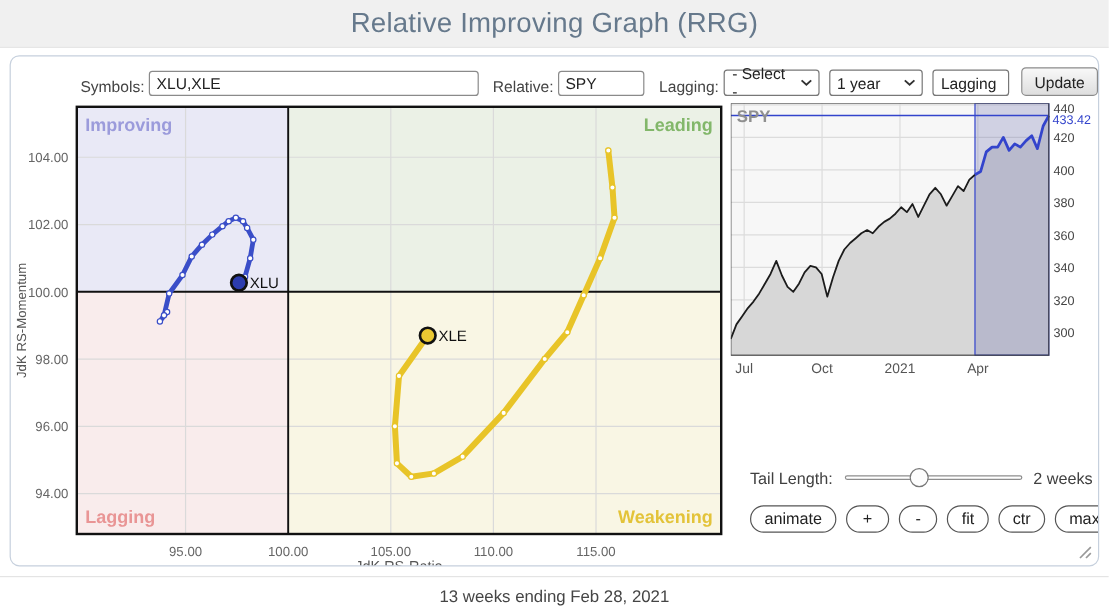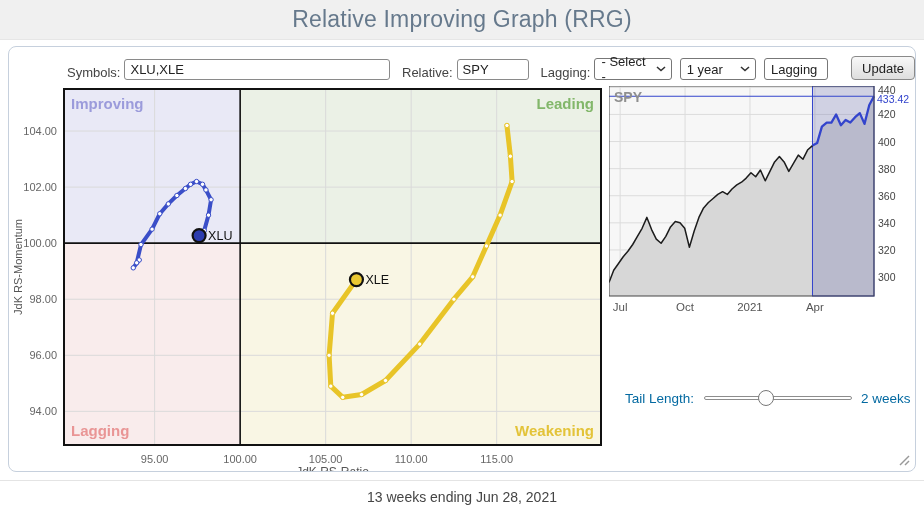--- a/index.html
+++ b/index.html
@@ -14,28 +14,28 @@
   .toolbar label { margin-right:4px; }
   .tb-input { border:1px solid #8a8a8a; border-radius:3px; height:21px; padding:0 5px; font-size:13px;
     color:#222; font-family:"Liberation Sans",sans-serif; }
   #symbols-input { width:312px; margin-right:12px; }
   #benchmark-input { width:72px; margin-right:12px; }
   .select-box { border:1px solid #777; border-radius:3px; height:22px; padding:0 5px 0 6px;
     display:inline-flex; align-items:center; justify-content:space-between; font-size:13px; color:#222;
     background:#fff; margin-right:8px; cursor:default; }
   .select-box svg { margin-left:6px; }
   .update-btn { border:1px solid #8a8a8a; border-radius:4px; background:linear-gradient(#f8f8f8,#dedede);
-    height:24px; padding:0 10px; font-size:13px; color:#222; margin-left:15px;
+    height:24px; padding:0 10px; font-size:13px; color:#222; margin-left:2px;
     font-family:"Liberation Sans",sans-serif; }
   .content { display:flex; margin-top:4px; }
   .rrg-wrap { width:596px; }
   .side { width:302px; margin-left:4px; margin-top:2px; position:relative; }
   .spy-wrap { position:relative; width:300px; height:232px; }
   .spy-title { position:absolute; top:3px; left:5px; font-size:14px; font-weight:bold; color:#8f8f8f; }
-  .tail-row { display:flex; align-items:center; margin-top:72px; font-size:13.5px; color:#0369a1; padding-left:16px; }
+  .tail-row { display:flex; align-items:center; margin-top:72px; font-size:13.5px; color:#404040; padding-left:16px; }
   .slider { position:relative; width:148px; height:17px; margin:0 9px 0 10px; }
   .slider .track { position:absolute; left:0; right:0; top:6px; height:4px; background:#fff;
     border:1px solid #8d8d8d; border-radius:3px; }
   .slider .handle { position:absolute; top:0; width:16px; height:16px; border-radius:50%;
     background:#fdfdfd; border:1px solid #777; left:55px; }
   .btn-row { display:flex; gap:8px; margin-top:14px; padding-left:16px; }
   .pill { border:1px solid #555; border-radius:13px; background:#fff; font-size:13.5px; color:#222;
     padding:3px 11px; font-family:"Liberation Sans",sans-serif; }
   .resize-corner { position:absolute; right:5px; bottom:5px; }
   .footer { border-top:1px solid #e4e4e4; margin-top:8px; padding:8px 0 10px 0; text-align:center;
@@ -191,24 +191,32 @@
         <span class="spy-title">SPY</span>
       </div>
       <div class="tail-row">
         <span>Tail Length:</span>
         <div class="slider">
           <div class="track"></div>
           <div class="handle" id="slider-handle" style="left: 54.16px;"></div>
         </div>
         <span>2 weeks</span>
       </div>
+      <div class="btn-row" id="btn-row">
+          <button class="pill">animate</button>
+          <button class="pill" style="padding: 3px 13px;">+</button>
+          <button class="pill" style="padding: 3px 13px;">-</button>
+          <button class="pill">fit</button>
+          <button class="pill">ctr</button>
+          <button class="pill">max</button>
+        </div>
     </div>
   </div>
 
   <svg class="resize-corner" width="13" height="13">
     <line x1="3" y1="12" x2="12" y2="3" stroke="#999" stroke-width="1.4"></line>
     <line x1="8" y1="12" x2="12" y2="8" stroke="#999" stroke-width="1.4"></line>
   </svg>
 </div>
 
 <div class="footer">
-  <span>13 weeks ending Jun 28, 2021</span>
+  <span>13 weeks ending Feb 28, 2021</span>
 </div>
 
 </body></html>

